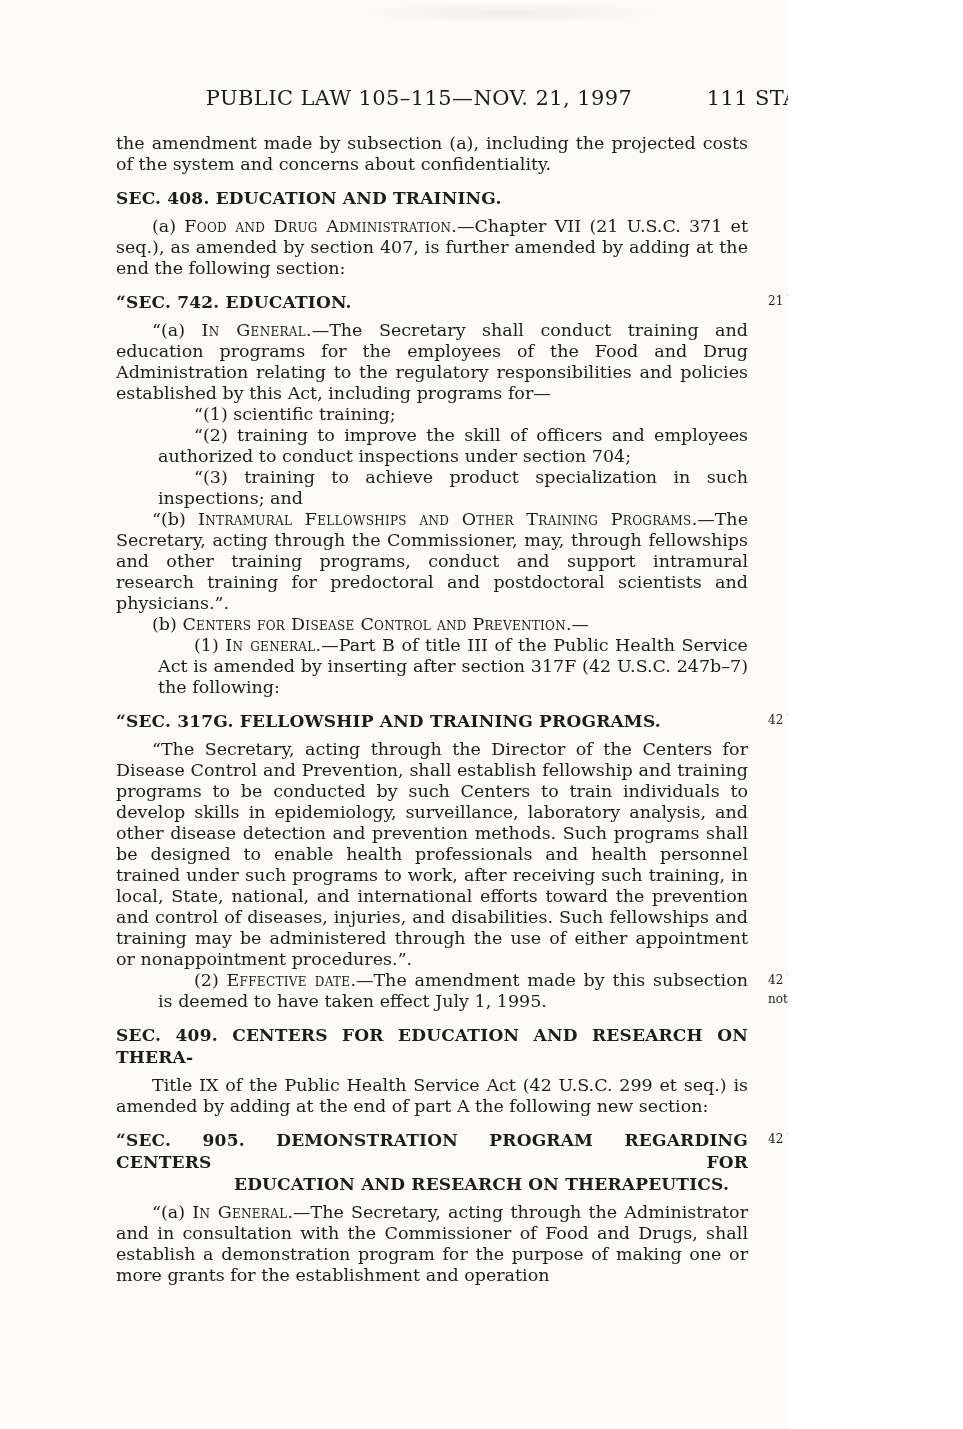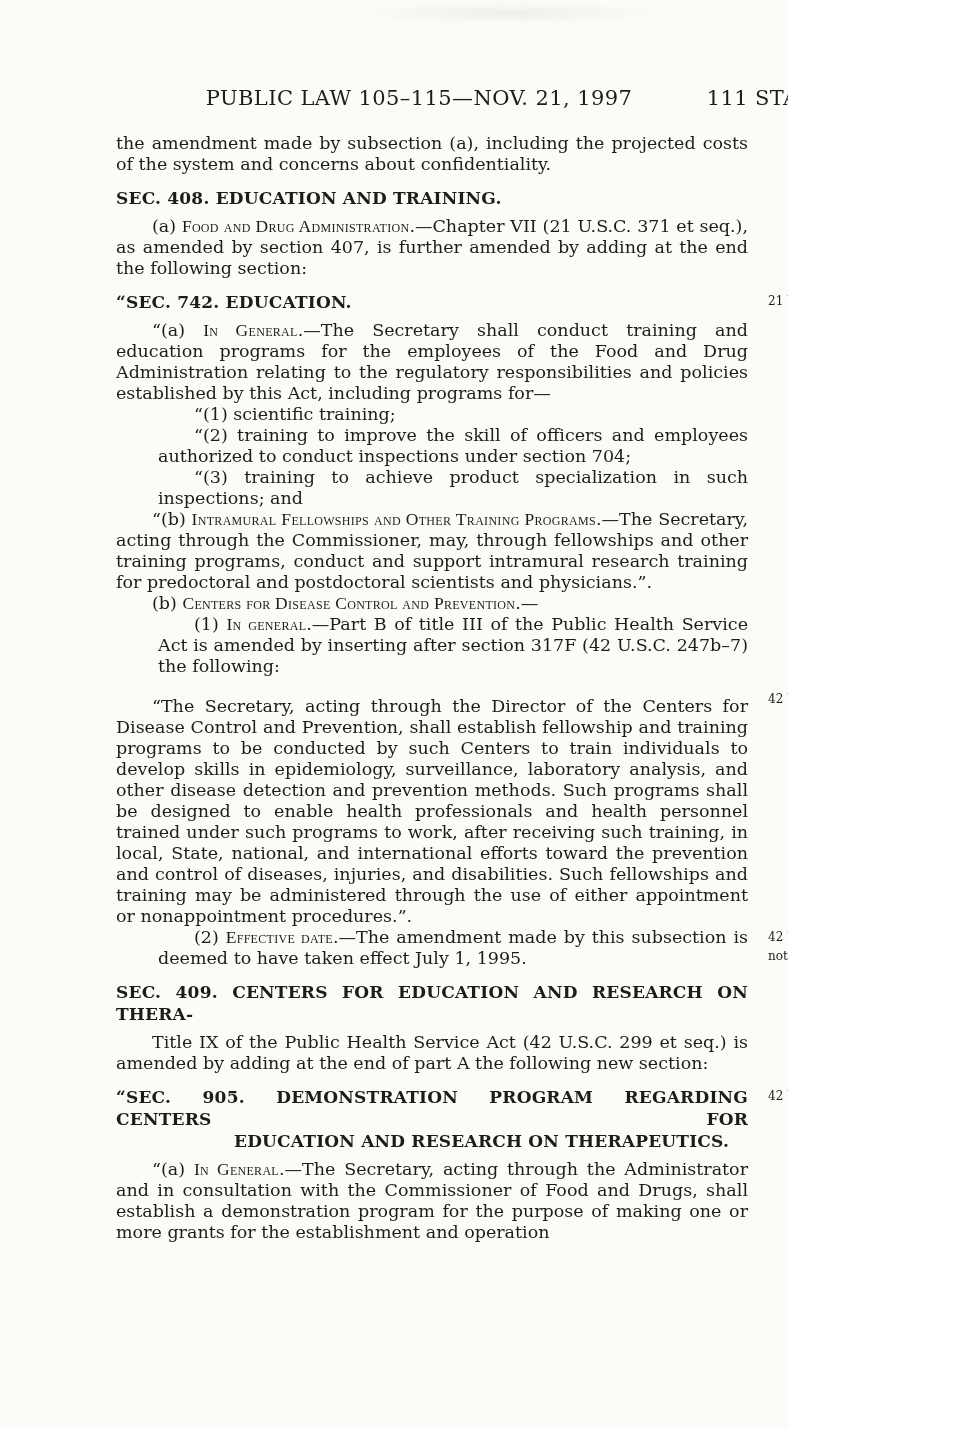--- a/index.html
+++ b/index.html
@@ -44,21 +44,21 @@
   .para.noindent p { text-indent: 0; }
   .subpara p { padding-left: 42px; text-indent: 36px; }
   .block.head, .block.headq, .block.head2, .block.headq2 { padding: 12px 0 7px 0; }
   .block.head h2, .block.headq h2, .block.head2 h2, .block.headq2 h2 {
     font-weight: bold; font-size: 17px; line-height: 22px;
     text-align: left; letter-spacing: 0.2px;
   }
   .hline { display: block; }
   .hline.j { text-align: justify; text-align-last: justify; }
   .hline.cont { padding-left: 118px; }
-  .sc { font-variant: small-caps; letter-spacing: 0.3px; font-family: Liberation Serif, serif; }
+  .sc { font-variant: small-caps; letter-spacing: 0.3px; }
   .it { font-style: italic; }
   .note {
     position: absolute;
     left: 652px; top: 1px; width: 124px;
     font-size: 12px; line-height: 19px;
     text-align: left; text-indent: 0;
     white-space: normal;
   }
   .block.head .note, .block.headq .note, .block.head2 .note, .block.headq2 .note { top: 13px; }
 </style>
@@ -106,20 +106,23 @@
       <div class="block para">
         <p><span>“(b) </span><span class="sc">Intramural Fellowships and Other Training Programs</span><span>.—The Secretary, acting through the Commissioner, may, through fellowships and other training programs, conduct and support intramural research training for predoctoral and postdoctoral scientists and physicians.”.</span></p>
       </div>
       <div class="block para">
         <p><span>(b) </span><span class="sc">Centers for Disease Control and Prevention</span><span>.—</span></p>
       </div>
       <div class="block subpara">
         <p><span>(1) </span><span class="sc">In general</span><span>.—Part B of title III of the Public Health Service Act is amended by inserting after section 317F (42 U.S.C. 247b–7) the following:</span></p>
       </div>
       <div class="block headq">
+        <h2>
+          <span class="hline">“SEC. 317G. FELLOWSHIP AND TRAINING PROGRAMS.</span>
+        </h2>
         <div class="note"><span>42 USC 247b–8.</span></div>
       </div>
       <div class="block para">
         <p><span>“The Secretary, acting through the Director of the Centers for Disease Control and Prevention, shall establish fellowship and training programs to be conducted by such Centers to train individuals to develop skills in epidemiology, surveillance, laboratory analysis, and other disease detection and prevention methods. Such programs shall be designed to enable health professionals and health personnel trained under such programs to work, after receiving such training, in local, State, national, and international efforts toward the prevention and control of diseases, injuries, and disabilities. Such fellowships and training may be administered through the use of either appointment or nonappointment procedures.”.</span></p>
       </div>
       <div class="block subpara">
         <p><span>(2) </span><span class="sc">Effective date</span><span>.—The amendment made by this subsection is deemed to have taken effect July 1, 1995.</span></p>
         <div class="note"><span>42 USC 247b–8 note.</span></div>
       </div>
       <div class="block head2">

